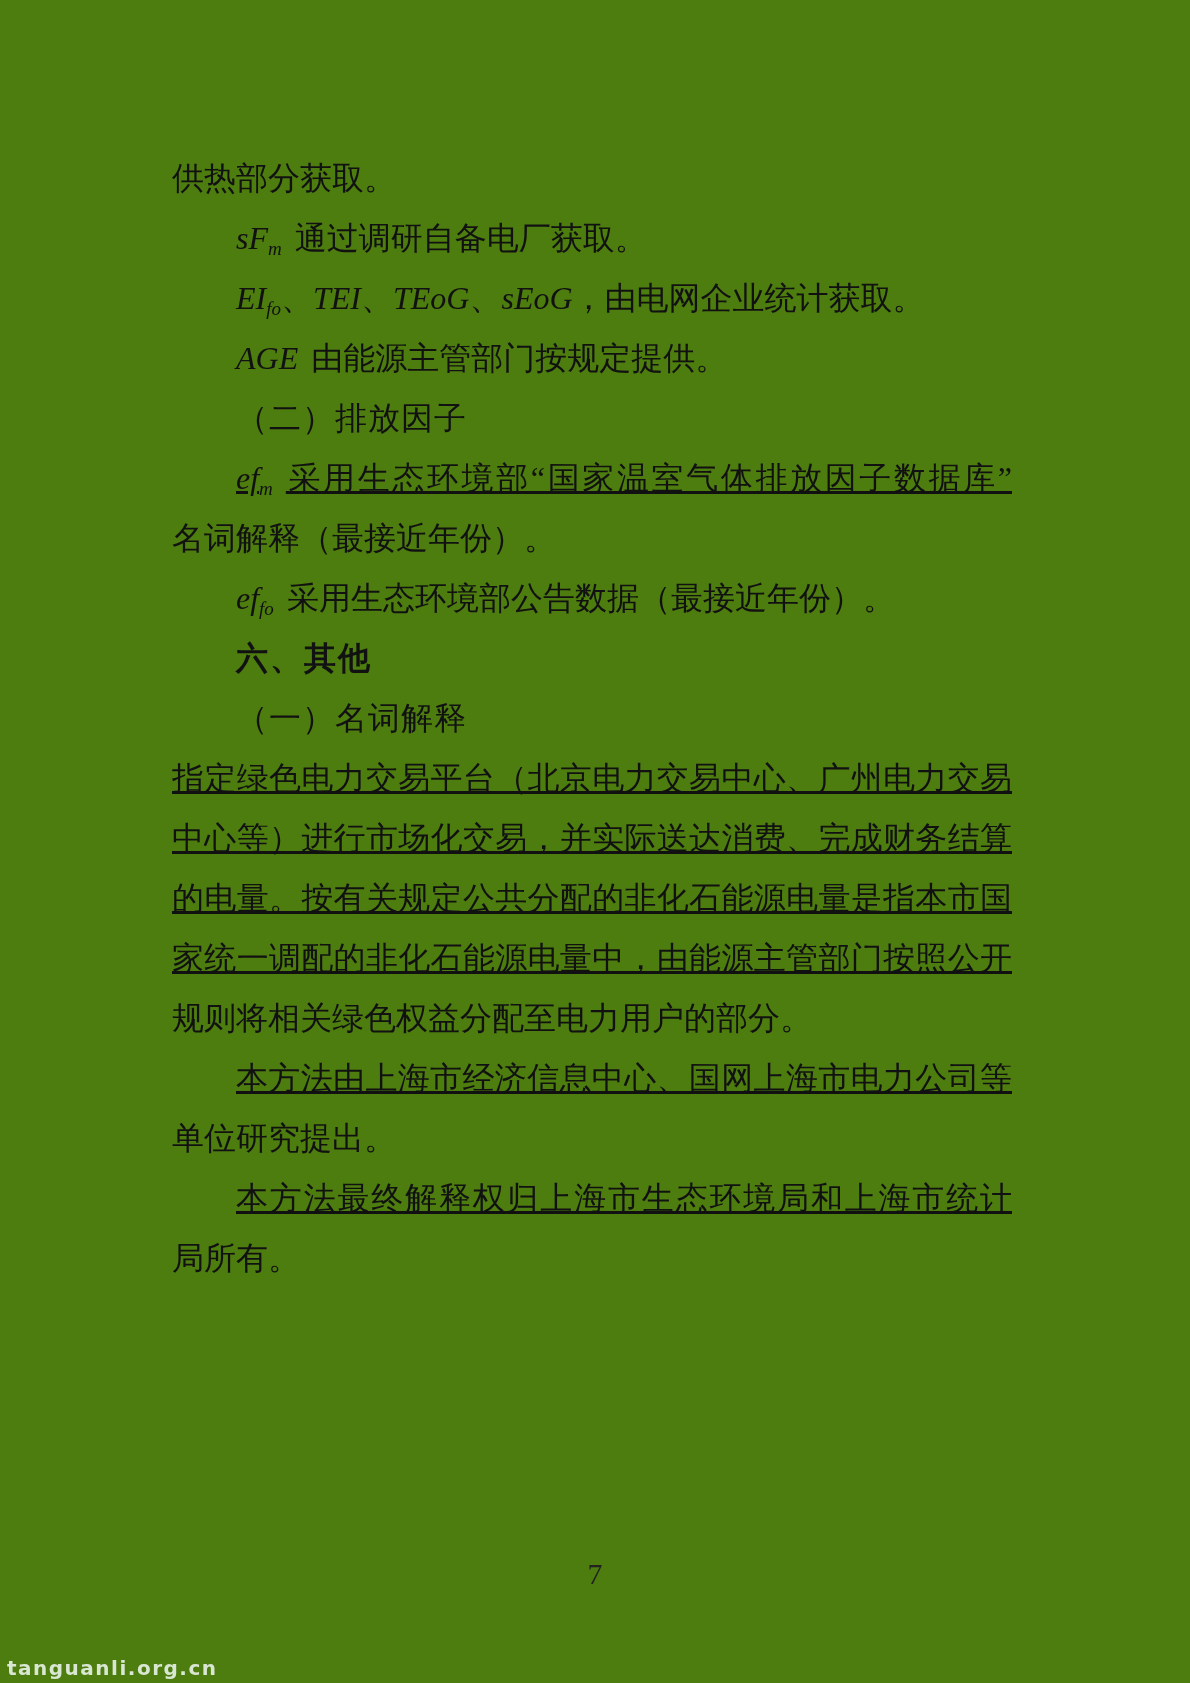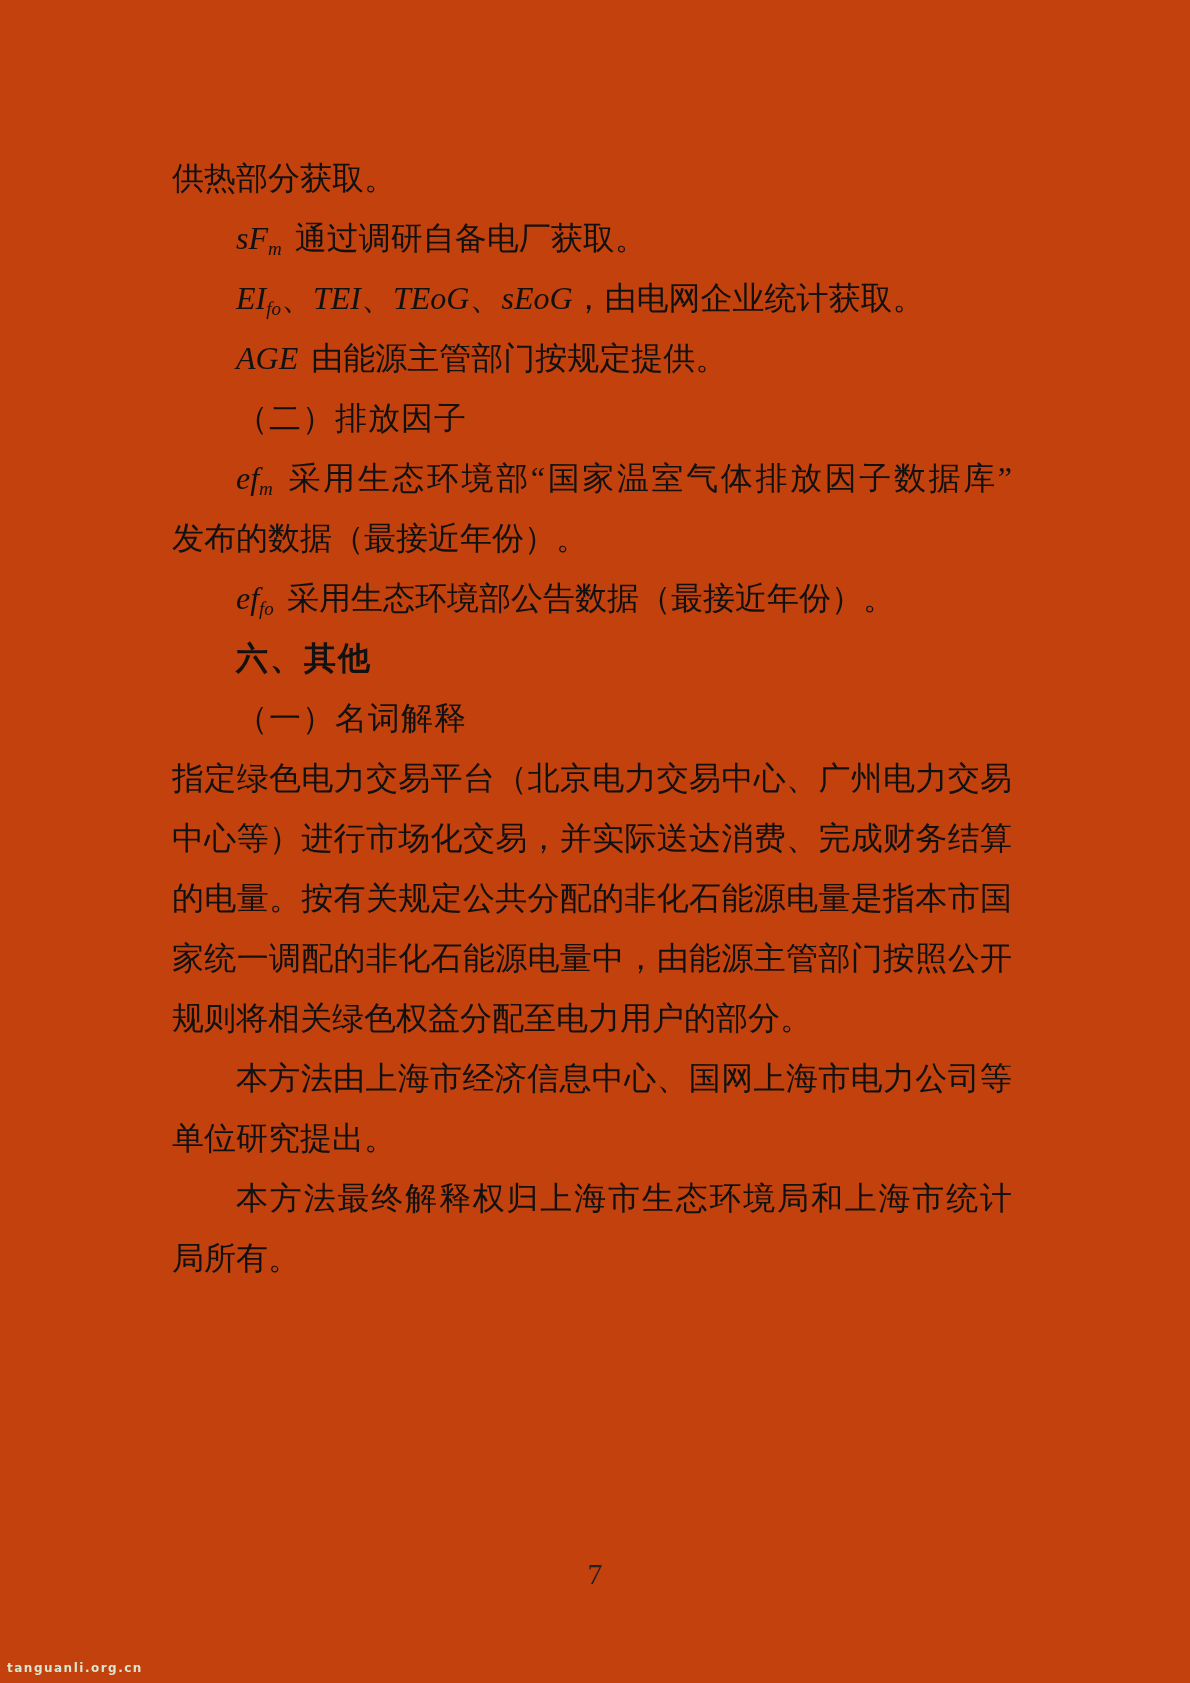--- a/index.html
+++ b/index.html
@@ -1,20 +1,20 @@
 <!DOCTYPE html>
 <html><head>
 <meta charset="utf-8">
 <style>
   html,body { margin:0; padding:0; background:#ffffff; }
   .page {
     position:relative;
     width:1190px;
     height:1683px;
-    background:#c2410c;
+    background:#4d7c0f;
     overflow:hidden;
     font-family:"Liberation Serif", serif;
     color:#111111;
   }
   .text-block {
     position:absolute;
     left:172px;
     top:148px;
     width:840px;
   }
@@ -23,20 +23,21 @@
     height:60px;
     line-height:60px;
     font-size:32px;
     white-space:nowrap;
   }
   .indent { text-indent:64px; }
   .full {
     white-space:normal;
     text-align:justify;
     text-align-last:justify;
+    text-decoration:underline;
   }
   .heading {
     font-weight:700;
     font-family:"Liberation Sans", sans-serif;
     letter-spacing:2px;
   }
   .subheading { letter-spacing:1px; }
   .v {
     font-style:italic;
     font-family:"Liberation Serif", serif;
@@ -56,21 +57,21 @@
     font-size:30px;
     line-height:36px;
     color:#222222;
   }
   .watermark {
     position:absolute;
     left:7px;
     top:1658px;
     font-family:"DejaVu Sans", sans-serif;
     font-weight:700;
-    font-size:12px;
+    font-size:20px;
     line-height:20px;
     letter-spacing:1.5px;
     color:#d9e7d2;
   }
 </style>
 </head>
 <body>
 
 <div class="page">
   <div class="text-block">
@@ -81,21 +82,21 @@
 
     <p class="line indent"><span class="v">EI</span><sub class="v">fo</sub><span>、</span><span class="v">TEI</span><span>、</span><span class="v">TEoG</span><span>、</span><span class="v">sEoG</span><span>，由电网企业统计获取。</span></p>
 
 
     <p class="line indent"><span class="v">AGE</span><span class="gap">由能源主管部门按规定提供。</span></p>
 
     <p class="line indent subheading">（二）排放因子</p>
 
     <p class="line indent full"><span class="v">ef</span><sub class="v">m</sub><span class="gap">采用生态环境部“国家温室气体排放因子数据库”</span></p>
 
-    <p class="line">发布的数据（最接近年份）。</p>
+    <p class="line">名词解释（最接近年份）。</p>
 
     <p class="line indent"><span class="v">ef</span><sub class="v">fo</sub><span class="gap">采用生态环境部公告数据（最接近年份）。</span></p>
 
     <p class="line indent heading">六、其他</p>
 
     <p class="line indent subheading">（一）名词解释</p>
 
     <p class="line full">指定绿色电力交易平台（北京电力交易中心、广州电力交易</p>
     <p class="line full">中心等）进行市场化交易，并实际送达消费、完成财务结算</p>
     <p class="line full">的电量。按有关规定公共分配的非化石能源电量是指本市国</p>

